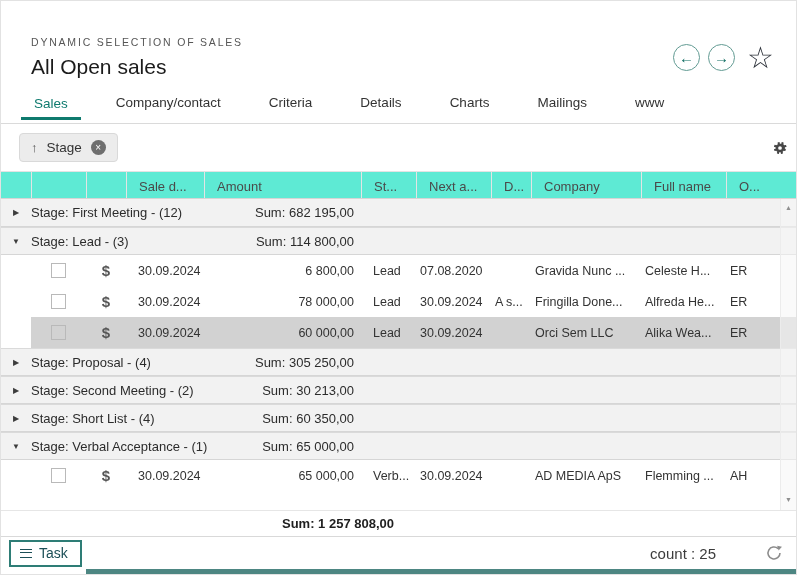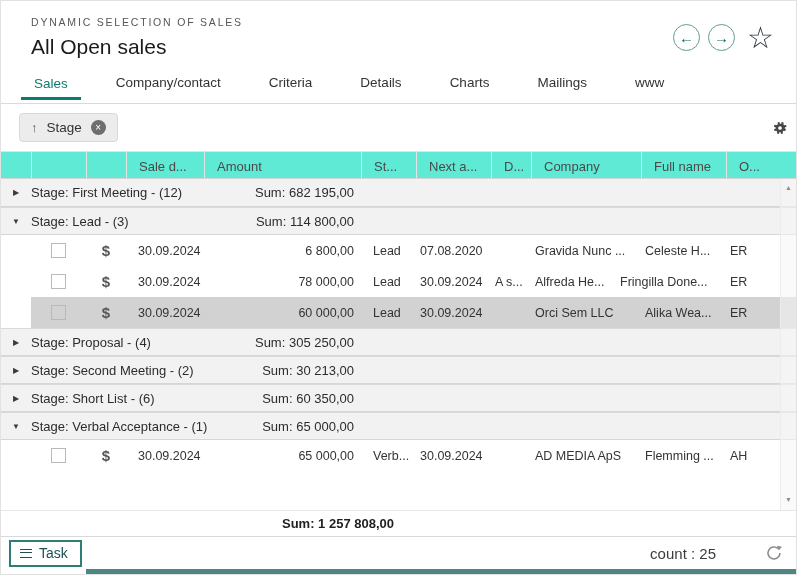--- a/index.html
+++ b/index.html
@@ -2,21 +2,21 @@
 <html><head>
 <meta charset="utf-8">
 <style>
   * { margin:0; padding:0; box-sizing:border-box; }
   body { background:#e9e9e9; font-family:"Liberation Sans", sans-serif; }
   .app { width:797px; height:575px; background:#fff; border:1px solid #e2e2e2;
          position:relative; display:flex; flex-direction:column; overflow:hidden;
          font-family:"Liberation Sans", sans-serif; }
 
   
-  .header { height:70px; padding:15px 2px 0 30px; position:relative; flex:0 0 auto; }
+  .header { height:70px; padding:15px 2px 0 30px; position:relative; flex:0 0 auto;margin-top:20px; }
   .eyebrow { font-size:10.5px; letter-spacing:1.8px; color:#565656; }
   .title { font-size:21px; color:#1b1b1b; margin-top:7px; font-weight:400; }
   .header-actions { position:absolute; top:23px; right:22px; display:flex; align-items:center; }
   .circle-btn { width:27px; height:27px; border:1.6px solid #629b93; border-radius:50%;
                 color:#0d6b60; display:flex; align-items:center; justify-content:center;
                 font-size:15px; margin-left:8px; background:#fff; cursor:pointer; }
   .star { font-size:30px; color:#2d323a; line-height:27px; margin-left:12px; cursor:pointer; }
 
   
   .tabs { height:33px; display:flex; align-items:center; padding-left:20px;
@@ -189,22 +189,22 @@
             <div class="checkbox"></div>
           </div>
           <div class="cell w2 center">
             <span class="dollar">$</span>
           </div>
           <div class="cell w3 pl">30.09.2024</div>
           <div class="cell w4 amt">78 000,00</div>
           <div class="cell w5 pl">Lead</div>
           <div class="cell w6 pl-sm">30.09.2024</div>
           <div class="cell w7 pl-sm">A s...</div>
+          <div class="cell w8 pl-sm">Fringilla Done...</div>
           <div class="cell w9 pl-sm">Alfreda He...</div>
-          <div class="cell w8 pl-sm">Fringilla Done...</div>
           <div class="cell w10 pl-sm">ER</div>
         </div>
         <div class="row detail selected">
           <div class="cell w0 keep-white"></div>
           <div class="cell w1 center">
             <div class="checkbox"></div>
           </div>
           <div class="cell w2 center">
             <span class="dollar">$</span>
           </div>
@@ -222,21 +222,21 @@
           <span class="g-label">Stage: Proposal - (4)</span>
           <span class="g-sum">Sum: 305 250,00</span>
         </div>
         <div class="row group">
           <span class="g-toggle">▶</span>
           <span class="g-label">Stage: Second Meeting - (2)</span>
           <span class="g-sum">Sum: 30 213,00</span>
         </div>
         <div class="row group">
           <span class="g-toggle">▶</span>
-          <span class="g-label">Stage: Short List - (6)</span>
+          <span class="g-label">Stage: Short List - (4)</span>
           <span class="g-sum">Sum: 60 350,00</span>
         </div>
         <div class="row group">
           <span class="g-toggle">▼</span>
           <span class="g-label">Stage: Verbal Acceptance - (1)</span>
           <span class="g-sum">Sum: 65 000,00</span>
         </div>
         <div class="row detail">
           <div class="cell w0 keep-white"></div>
           <div class="cell w1 center">

